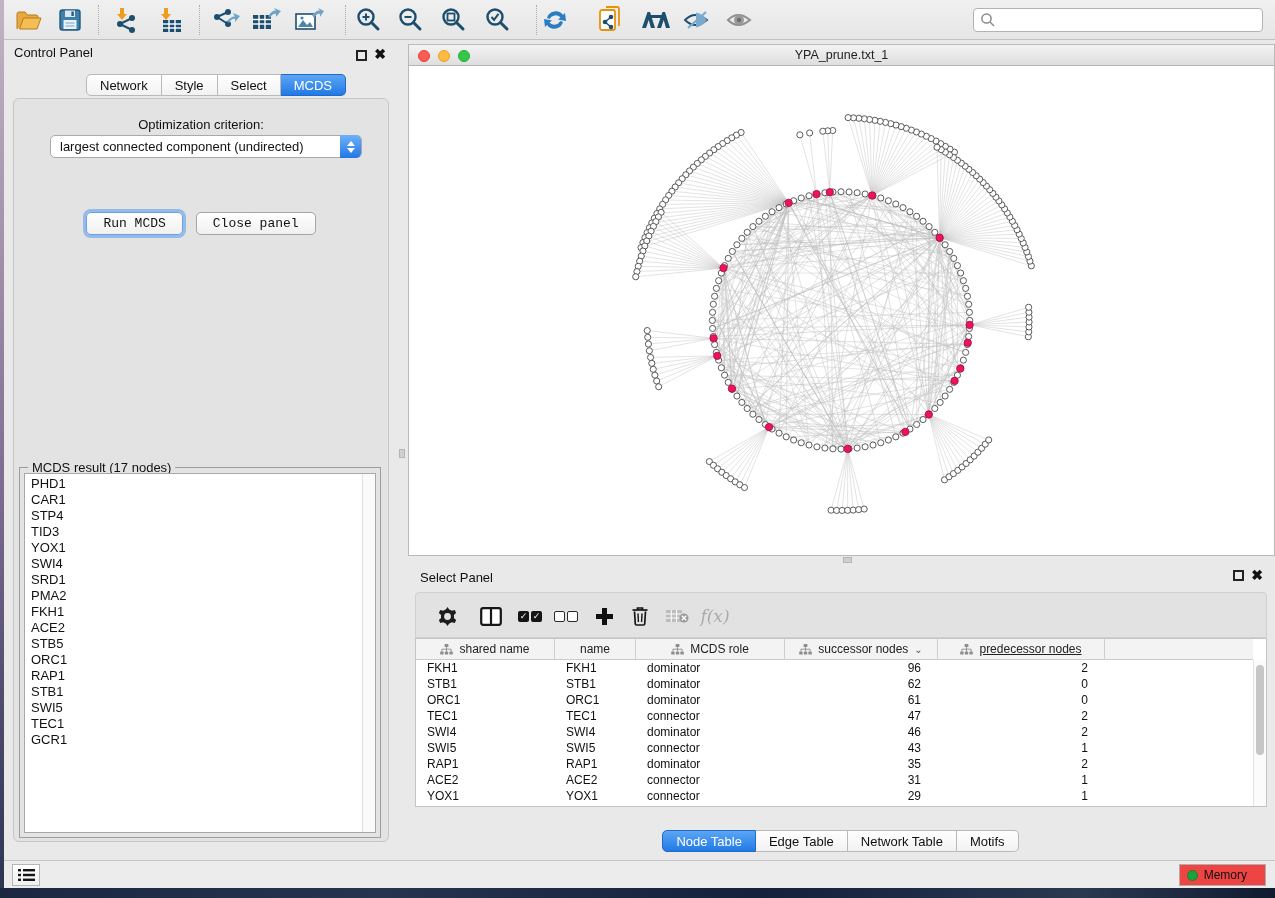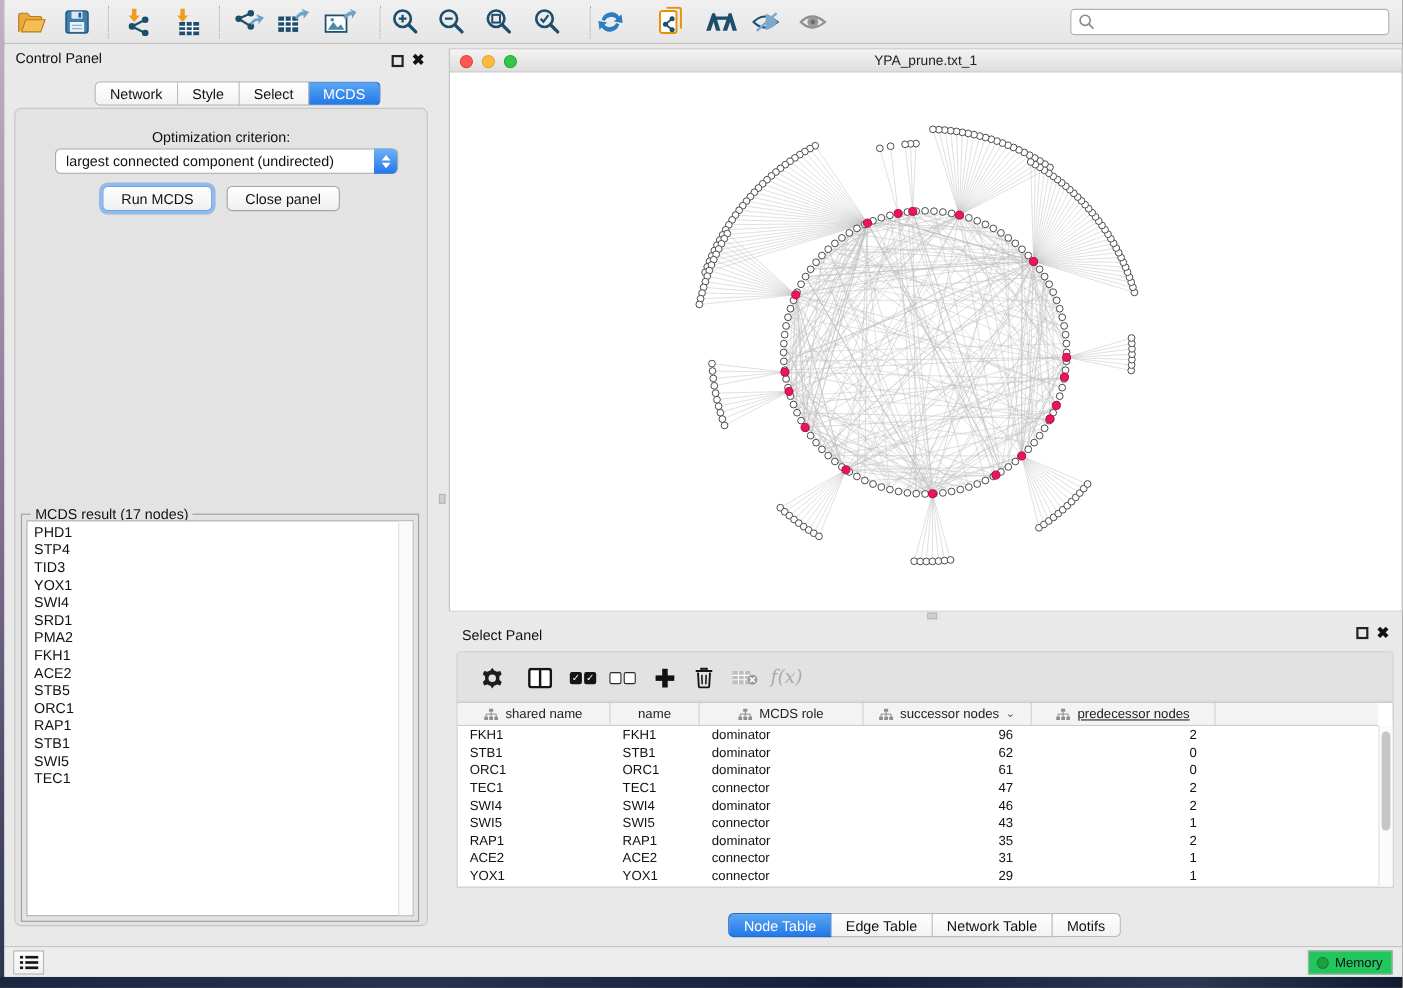--- a/index.html
+++ b/index.html
@@ -42,22 +42,22 @@
   .cp-content { position:absolute; left:9px; top:57px; right:9px; bottom:18px;
     background:#e3e3e3; border:1px solid #c6c6c6; border-radius:6px; }
   .opt-label { position:absolute; top:18px; width:100%; text-align:center; font-size:13px; color:#111; }
   .dropdown { position:absolute; left:36px; top:36px; width:312px; height:23px; background:#fff;
     border:1px solid #a9a9a9; border-radius:5px; font-size:13px; color:#111; line-height:21px; padding-left:9px; }
   .dd-stepper { position:absolute; right:0px; top:-1px; width:21px; height:23px; border-radius:0 5px 5px 0;
     background:linear-gradient(#6fb1f7,#2277e8); display:flex; flex-direction:column; align-items:center; justify-content:center; gap:2px; }
   .dd-up { width:0; height:0; border-left:4px solid transparent; border-right:4px solid transparent; border-bottom:5px solid #fff; }
   .dd-down { width:0; height:0; border-left:4px solid transparent; border-right:4px solid transparent; border-top:5px solid #fff; }
   .cp-buttons { position:absolute; top:70px; width:100%; display:flex; justify-content:center; gap:13px; }
-  .mac-btn { padding:3px 16px; height:23px; font-size:13px; color:#111; font-family:Liberation Sans, sans-serif;
-    background:linear-gradient(#ffffff,#f0f0f0); border:1px solid #a5a5a5; border-radius:5px; }
+  .mac-btn { padding:3px 16px; height:23px; font-size:13px; color:#111; font-family:Liberation Mono, monospace;
+    background:linear-gradient(#ffffff,#f0f0f0); border:1px solid #a5a5a5; border-radius:5px;margin-top:43px; }
   .mac-btn.focused { box-shadow:0 0 0 3px rgba(95,158,235,.6); border-color:#69a1e8; }
 
   .mcds-fieldset { position:absolute; left:5px; right:7px; top:368px; bottom:3px;
     border:1px solid #9d9d9d; background:transparent; }
   .mcds-legend { position:absolute; left:8px; top:-8px; background:#e3e3e3; padding:0 4px; font-size:13px; color:#111; }
   .mcds-listbox { position:absolute; left:4px; right:4px; top:5px; bottom:4px; background:#fff; border:1px solid #a8a8a8; }
   .mcds-scroll { position:absolute; right:0; top:0; bottom:0; width:13px; background:#fafafa; border-left:1px solid #e0e0e0; }
   .mcds-items { position:absolute; left:6px; top:2px; right:16px; }
   .mcds-item { font-size:13px; color:#111; line-height:16px; }
 
@@ -105,21 +105,21 @@
   .td.num { text-align:right; padding-right:17px; }
   .tscroll { position:absolute; right:0; top:21px; bottom:0; width:13px; background:#fbfbfb; border-left:1px solid #e2e2e2; }
   .tthumb { position:absolute; left:2px; top:5px; width:8px; height:90px; background:#c6c6c6; border-radius:5px; }
 
   .tp-tabs { position:absolute; left:0; right:0; bottom:8px; display:flex; justify-content:center; }
 
   
   .statusbar { position:absolute; left:0; bottom:0; width:100%; height:28px; background:#ececec; border-top:1px solid #c6c6c6; }
   .sb-list-btn { position:absolute; left:8px; top:3px; width:28px; height:22px; background:linear-gradient(#fff,#f0f0f0);
     border:1px solid #b5b5b5; display:flex; align-items:center; justify-content:center; }
-  .memory-btn { position:absolute; right:9px; top:3px; height:22px; padding:0 8px 0 7px; background:#22c55e;
+  .memory-btn { position:absolute; right:9px; top:3px; height:22px; padding:0 18px 0 7px; background:#ef4444;
     border:1px solid #aeaeae; display:flex; align-items:center; gap:6px; font-size:12px; color:#111; }
   .mem-dot { width:11px; height:11px; border-radius:50%; background:#1ba23c; border:1px solid #148230; }
 
   svg { display:block; }
 </style>
 </head>
 <body>
 
 <div class="desktop-left"></div>
 <div class="desktop-bottom"></div>
@@ -300,34 +300,36 @@
       </div>
       <div class="cp-buttons">
         <button class="mac-btn focused">Run MCDS</button>
         <button class="mac-btn">Close panel</button>
       </div>
       <div class="mcds-fieldset">
         <div class="mcds-legend">MCDS result (17 nodes)</div>
         <div class="mcds-listbox">
           <div class="mcds-items">
               <div class="mcds-item">PHD1</div>
+              <div class="mcds-item">CAR1</div>
               <div class="mcds-item">STP4</div>
               <div class="mcds-item">TID3</div>
               <div class="mcds-item">YOX1</div>
               <div class="mcds-item">SWI4</div>
               <div class="mcds-item">SRD1</div>
               <div class="mcds-item">PMA2</div>
               <div class="mcds-item">FKH1</div>
               <div class="mcds-item">ACE2</div>
               <div class="mcds-item">STB5</div>
               <div class="mcds-item">ORC1</div>
               <div class="mcds-item">RAP1</div>
               <div class="mcds-item">STB1</div>
               <div class="mcds-item">SWI5</div>
               <div class="mcds-item">TEC1</div>
+              <div class="mcds-item">GCR1</div>
             </div>
           <div class="mcds-scroll"></div>
         </div>
       </div>
     </div>
   </div>
 
   <div class="vsplit">
       <div class="handle"></div>
     </div>

